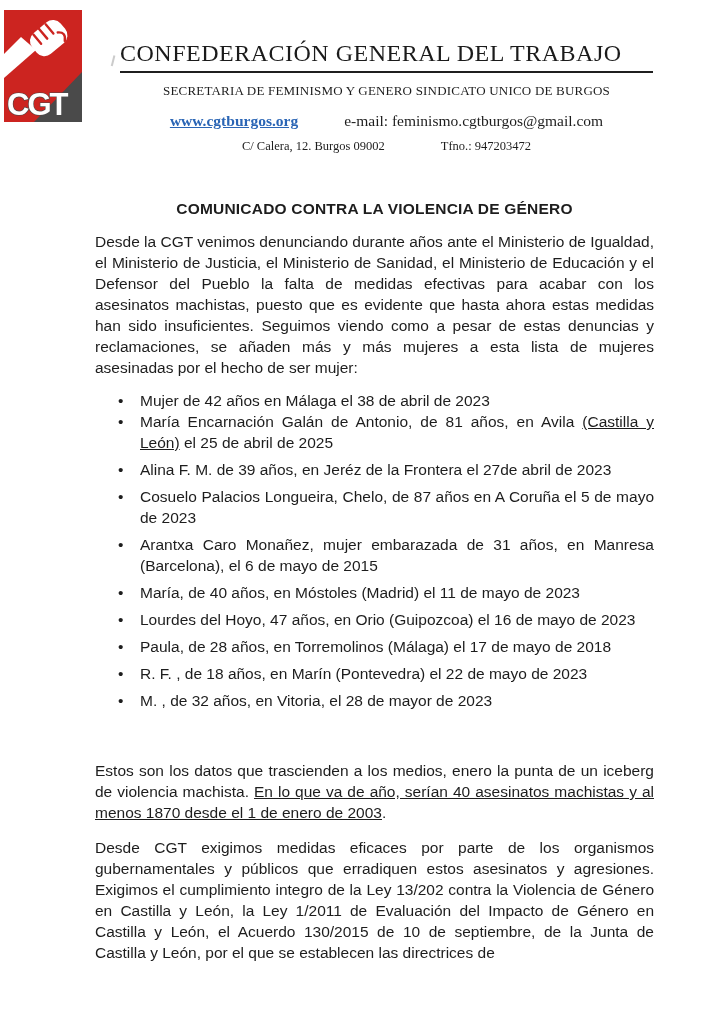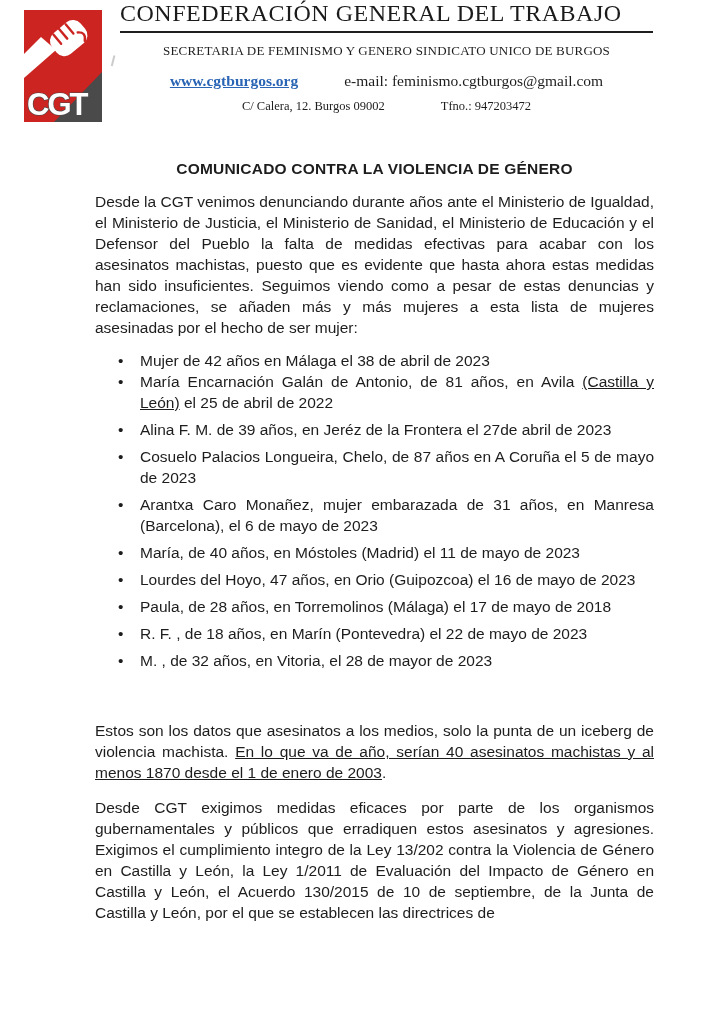--- a/index.html
+++ b/index.html
@@ -9,21 +9,21 @@
     width:724px; height:1024px;
     margin:0 auto;
     background:#ffffff;
     font-family:"Liberation Sans", sans-serif;
     color:#1d1d1d;
     overflow:hidden;
   }
 
   
   .logo {
-    position:absolute; left:24px; top:10px;
+    position:absolute; left:4px; top:10px;
     width:78px; height:112px;
   }
   .logo-svg { display:block; width:78px; height:112px; }
   .logo-svg .bg      { fill: var(--logo-red, #cc2420); }
   .logo-svg .dark    { fill: var(--logo-dark, #4a4a4a); }
   .logo-svg .white   { fill:#ffffff; }
   .logo-svg .redline { stroke: var(--logo-red, #cc2420); stroke-width:2.4; fill:none; stroke-linecap:round; }
   .logo-text {
     font-family:"Liberation Sans", sans-serif;
     font-size:31px; font-weight:bold;
@@ -31,21 +31,21 @@
     paint-order:stroke; letter-spacing:-2px;
   }
   .artifact {
     position:absolute; left:112px; top:56px;
     width:6px; height:11px;
     border-left:2px solid #b5b5b5;
     transform:rotate(14deg);
     opacity:.7;
   }
 
-  .letterhead { margin:0 71px 0 120px; }
+  .letterhead { margin:0 71px 0 120px; padding-top:40px; }
   .org-name {
     margin:0;
     font-family:"Liberation Serif", serif;
     font-size:24px; font-weight:normal;
     letter-spacing:0.5px;
     white-space:nowrap;
     color:#1b1b1b;
     border-bottom:2px solid #1f1f1f;
     padding-bottom:4px;
   }
@@ -147,29 +147,29 @@
     </div>
   </header>
 
   <main>
     <h2 class="doc-title">COMUNICADO CONTRA LA VIOLENCIA DE GÉNERO</h2>
 
     <p class="para">Desde la CGT venimos denunciando durante años ante el Ministerio de Igualdad, el Ministerio de Justicia, el Ministerio de Sanidad, el Ministerio de Educación y el Defensor del Pueblo la falta de medidas efectivas para acabar con los asesinatos machistas, puesto que es evidente que hasta ahora estas medidas han sido insuficientes. Seguimos viendo como a pesar de estas denuncias y reclamaciones, se añaden más y más mujeres a esta lista de mujeres asesinadas por el hecho de ser mujer:</p>
 
     <ul class="victims">
       <li><span>Mujer de 42 años en Málaga el 38 de abril de 2023</span><span class="u"></span><span></span></li>
-      <li><span>María Encarnación Galán de Antonio, de 81 años, en Avila </span><span class="u">(Castilla y León)</span><span> el 25 de abril de 2022</span></li>
+      <li><span>María Encarnación Galán de Antonio, de 81 años, en Avila </span><span class="u">(Castilla y León)</span><span> el 25 de abril de 2025</span></li>
       <li><span>Alina F. M. de 39 años, en Jeréz de la Frontera el 27de abril de 2023</span><span class="u"></span><span></span></li>
       <li><span>Cosuelo Palacios Longueira, Chelo, de 87 años en A Coruña el 5 de mayo de 2023</span><span class="u"></span><span></span></li>
-      <li><span>Arantxa Caro Monañez, mujer embarazada de 31 años, en Manresa (Barcelona), el 6 de mayo de 2023</span><span class="u"></span><span></span></li>
+      <li><span>Arantxa Caro Monañez, mujer embarazada de 31 años, en Manresa (Barcelona), el 6 de mayo de 2015</span><span class="u"></span><span></span></li>
       <li><span>María, de 40 años, en Móstoles (Madrid) el 11 de mayo de 2023</span><span class="u"></span><span></span></li>
       <li><span>Lourdes del Hoyo, 47 años, en Orio (Guipozcoa) el 16 de mayo de 2023</span><span class="u"></span><span></span></li>
       <li><span>Paula, de 28 años, en Torremolinos (Málaga) el 17 de mayo de 2018</span><span class="u"></span><span></span></li>
       <li><span>R. F. , de 18 años, en Marín (Pontevedra) el 22 de mayo de 2023</span><span class="u"></span><span></span></li>
       <li><span>M. , de 32 años, en Vitoria, el 28 de mayor de 2023</span><span class="u"></span><span></span></li>
     </ul>
 
-    <p class="para stats-para"><span>Estos son los datos que asesinatos a los medios, solo la punta de un iceberg de violencia machista. </span><span class="u">En lo que va de año, serían 40 asesinatos machistas y al menos 1870 desde el 1 de enero de 2003</span><span>.</span></p>
+    <p class="para stats-para"><span>Estos son los datos que trascienden a los medios, enero la punta de un iceberg de violencia machista. </span><span class="u">En lo que va de año, serían 40 asesinatos machistas y al menos 1870 desde el 1 de enero de 2003</span><span>.</span></p>
 
     <p class="para demands-para">Desde CGT exigimos medidas eficaces por parte de los organismos gubernamentales y públicos que erradiquen estos asesinatos y agresiones. Exigimos el cumplimiento integro de la Ley 13/202 contra la Violencia de Género en Castilla y León, la Ley 1/2011 de Evaluación del Impacto de Género en Castilla y León, el Acuerdo 130/2015 de 10 de septiembre, de la Junta de Castilla y León, por el que se establecen las directrices de</p>
   </main>
 
 </div>
 
 </body></html>

